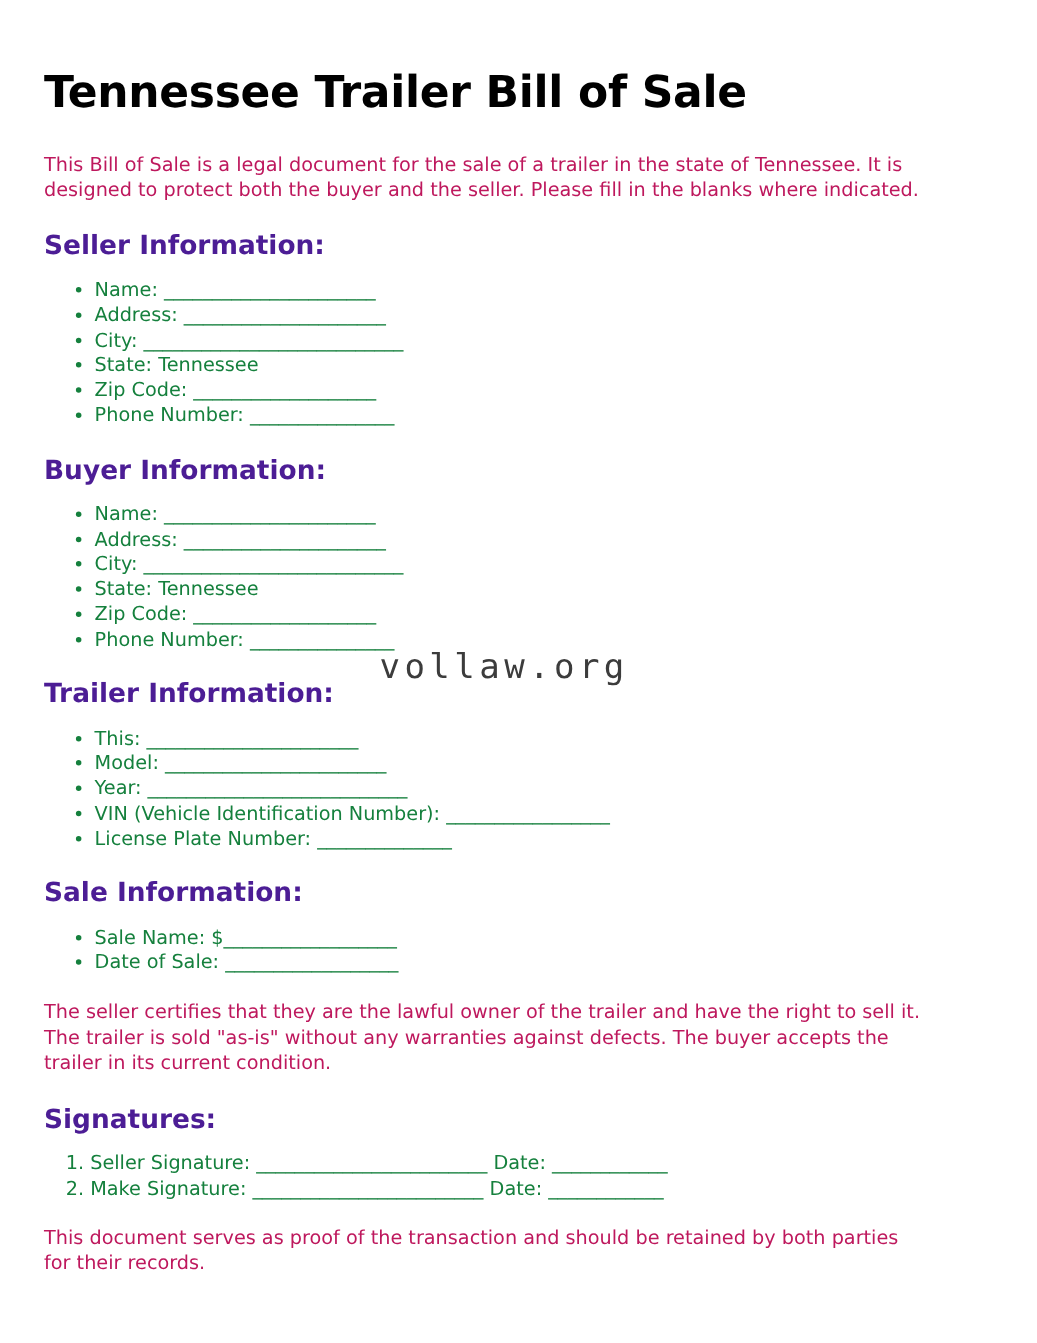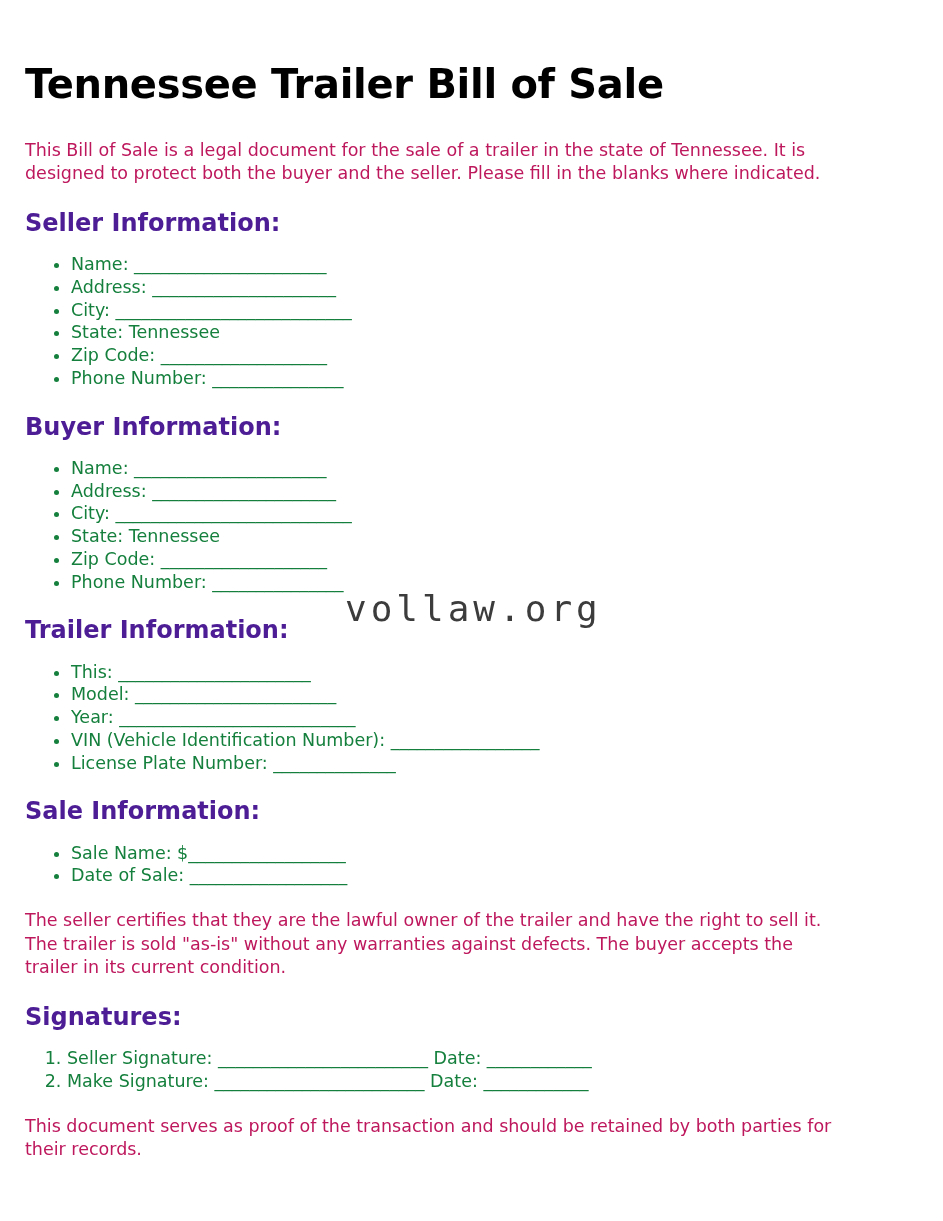--- a/index.html
+++ b/index.html
@@ -11,21 +11,21 @@
   body {
     width: 943px;
     height: 1221px;
     position: relative;
     overflow: hidden;
     font-family: "DejaVu Sans", sans-serif;
     color: #000000;
   }
   .page {
     position: relative;
-    padding: 62px 52px 0 25px;
+    padding: 62px 52px 0 40px;
     box-sizing: border-box;
     width: 895px;
   }
   .doc-title {
     font-size: 40px;
     font-weight: bold;
     line-height: 1.12;
     letter-spacing: -0.3px;
     margin: 0 0 32px 0;
     color: #000;
@@ -59,21 +59,21 @@
     margin: 0;
     padding: 0;
     color: #15803d;
     white-space: nowrap;
   }
   .watermark {
     position: absolute;
     left: 345px;
     top: 588px;
     font-family: "DejaVu Sans Mono", monospace;
-    font-size: 36px;
+    font-size: 31px;
     letter-spacing: 4px;
     color: #3c3c3c;
     white-space: nowrap;
     user-select: none;
     pointer-events: none;
   }
 </style>
 </head>
 <body>
 

